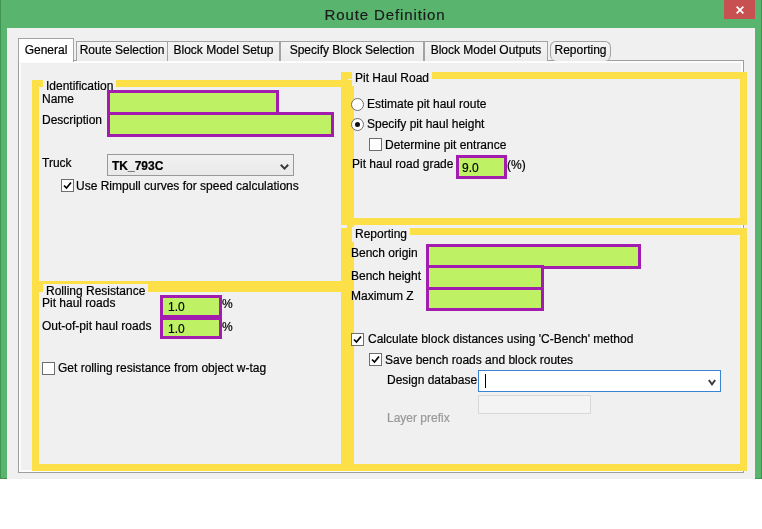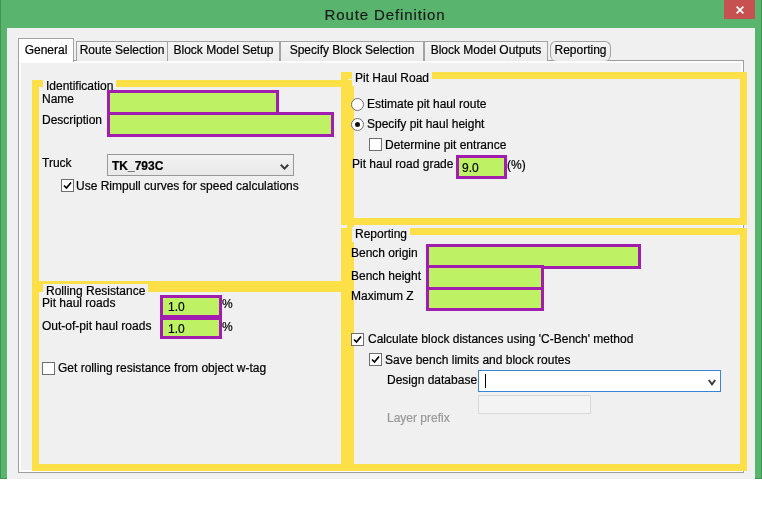--- a/index.html
+++ b/index.html
@@ -112,21 +112,21 @@
       <svg width="13" height="13" viewBox="0 0 13 13" style="position:absolute;left:-1px;top:-1px;">
         <path d="M3 6.5 L5.5 9 L10 3.5" fill="none" stroke="#000" stroke-width="1.7"></path>
       </svg>
     </div>
   <div class="lbl" style="left:368px;top:331px;">Calculate block distances using 'C-Bench' method</div>
   <div class="cb" style="left:369px;top:353px;">
       <svg width="13" height="13" viewBox="0 0 13 13" style="position:absolute;left:-1px;top:-1px;">
         <path d="M3 6.5 L5.5 9 L10 3.5" fill="none" stroke="#000" stroke-width="1.7"></path>
       </svg>
     </div>
-  <div class="lbl" style="left:385px;top:352px;">Save bench limits and block routes</div>
+  <div class="lbl" style="left:385px;top:352px;">Save bench roads and block routes</div>
   <div class="lbl" style="left:387px;top:372px;">Design database</div>
   <div style="position:absolute;left:478px;top:370px;width:241px;height:20px;background:#fff;border:1px solid #3b83d3;">
     <div style="position:absolute;left:6px;top:3px;width:1px;height:14px;background:#000;"></div>
     <svg width="8" height="7" viewBox="0 0 8 7" style="position:absolute;right:4px;top:8px;">
         <path d="M0.8 1 L4 5.4 L7.2 1" fill="none" stroke="#3a3a3a" stroke-width="1.9"></path>
       </svg>
   </div>
   <div class="lbl gray" style="left:387px;top:394px;margin-top:16px;">Layer prefix</div>
   <div style="position:absolute;left:478px;top:395px;width:111px;height:17px;background:#f3f3f3;border:1px solid #d9d9d9;"></div>
 

